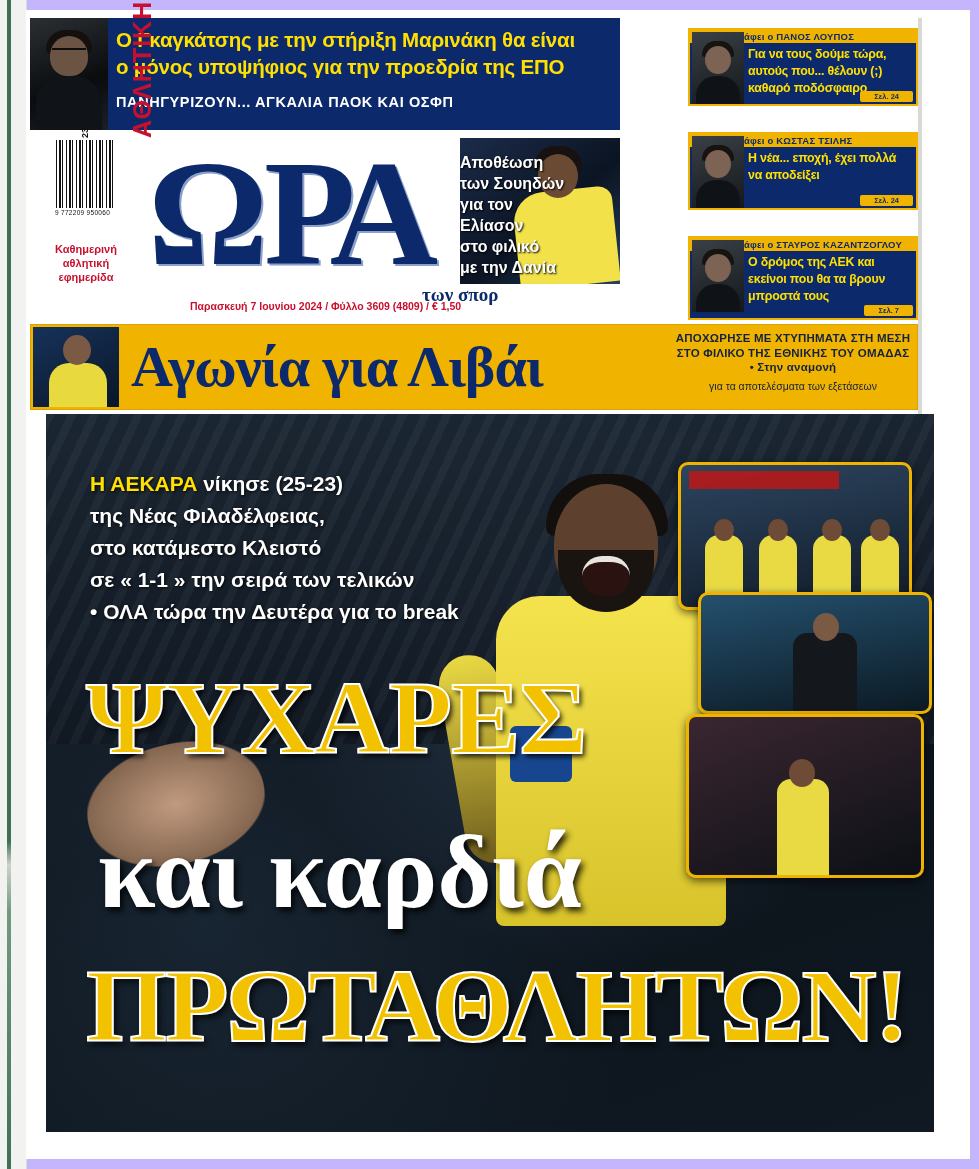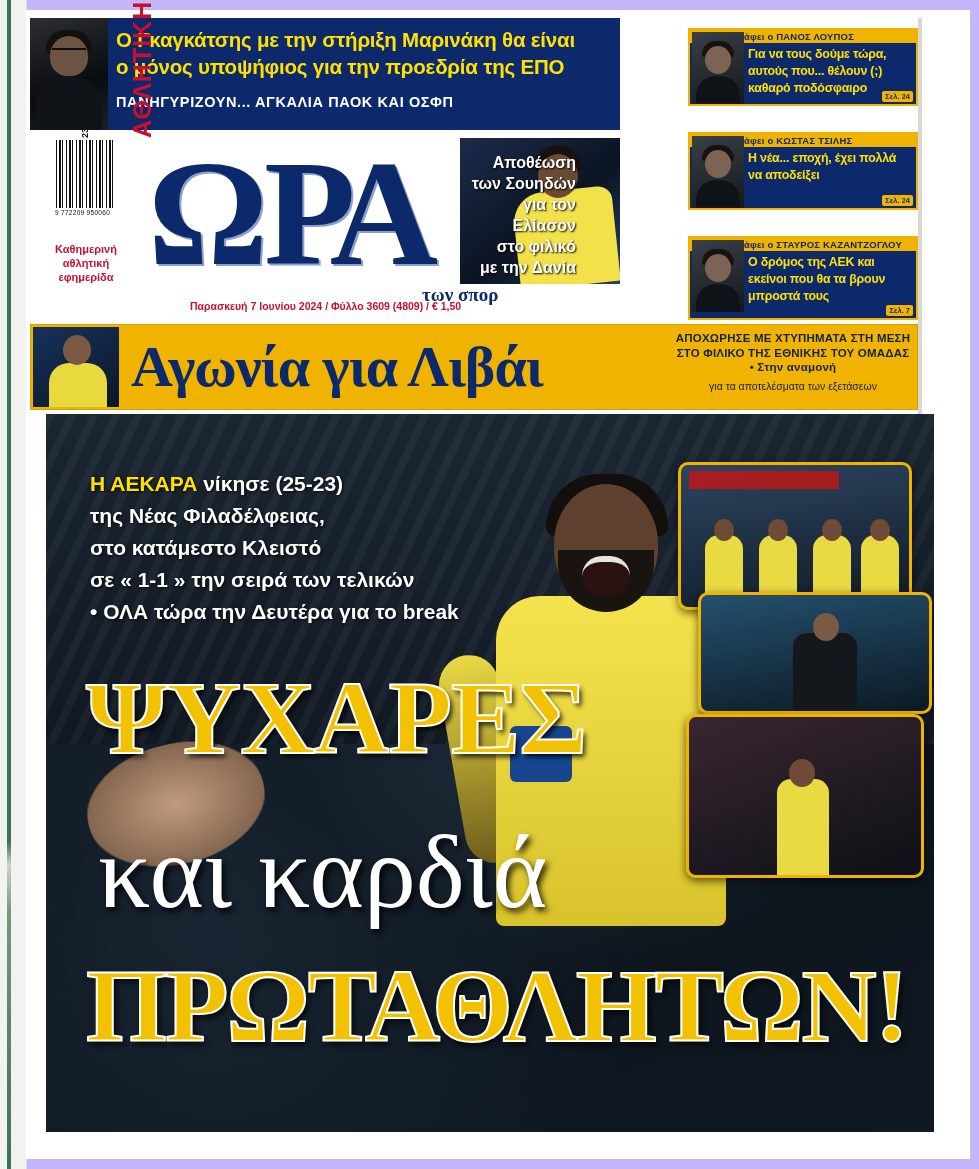--- a/index.html
+++ b/index.html
@@ -129,21 +129,21 @@
     font-size: 12.4px;
     line-height: 17px;
     letter-spacing: -.2px;
   }
   .cb-ref {
     position: absolute; right: 3px; bottom: 2px;
     background: #f0b400;
     color: #0c2a6b;
     font-size: 7.5px;
     font-weight: bold;
-    padding: 1px 3px;
+    padding: 1px 14px;
     border-radius: 2px;
   }
 
   
   .masthead {
     position: absolute; left: 30px; top: 134px;
     width: 590px; height: 186px;
     background: #ffffff;
   }
   .barcode-wrap {
@@ -203,21 +203,20 @@
     font-family: "Liberation Serif", serif;
   }
   .mast-right-text {
     position: absolute; left: 430px; top: 18px;
     width: 116px;
     color: #ffffff;
     font-weight: bold;
     font-size: 16px;
     line-height: 21px;
     text-shadow: 1px 1px 2px #000;
-    text-align: right;
   }
   .mast-photo {
     position: absolute; left: 430px; top: 4px;
     width: 160px; height: 146px;
     background: linear-gradient(140deg,#1b2b4a,#0b1422 55%,#26405f);
     overflow: hidden;
     z-index: 0;
   }
   .mast-photo .player-body {
     position: absolute; left: 56px; top: 52px;
@@ -382,21 +381,21 @@
     line-height: 104px;
     letter-spacing: -1px;
     color: #f2c100;
     -webkit-text-stroke: 2px #ffffff;
     text-shadow: 3px 4px 5px rgba(0,0,0,.8);
   }
   .headline2 {
     position: absolute; left: 52px; top: 406px;
     width: 620px;
     font-family: "Liberation Serif", serif;
-    font-weight: normal;
+    font-weight: bold;
     font-size: 104px;
     line-height: 104px;
     color: #ffffff;
     text-shadow: 3px 4px 6px rgba(0,0,0,.85);
   }
   .headline3 {
     position: absolute; left: 40px; top: 540px;
     width: 820px;
     font-family: "Liberation Serif", serif;
     font-weight: bold;

